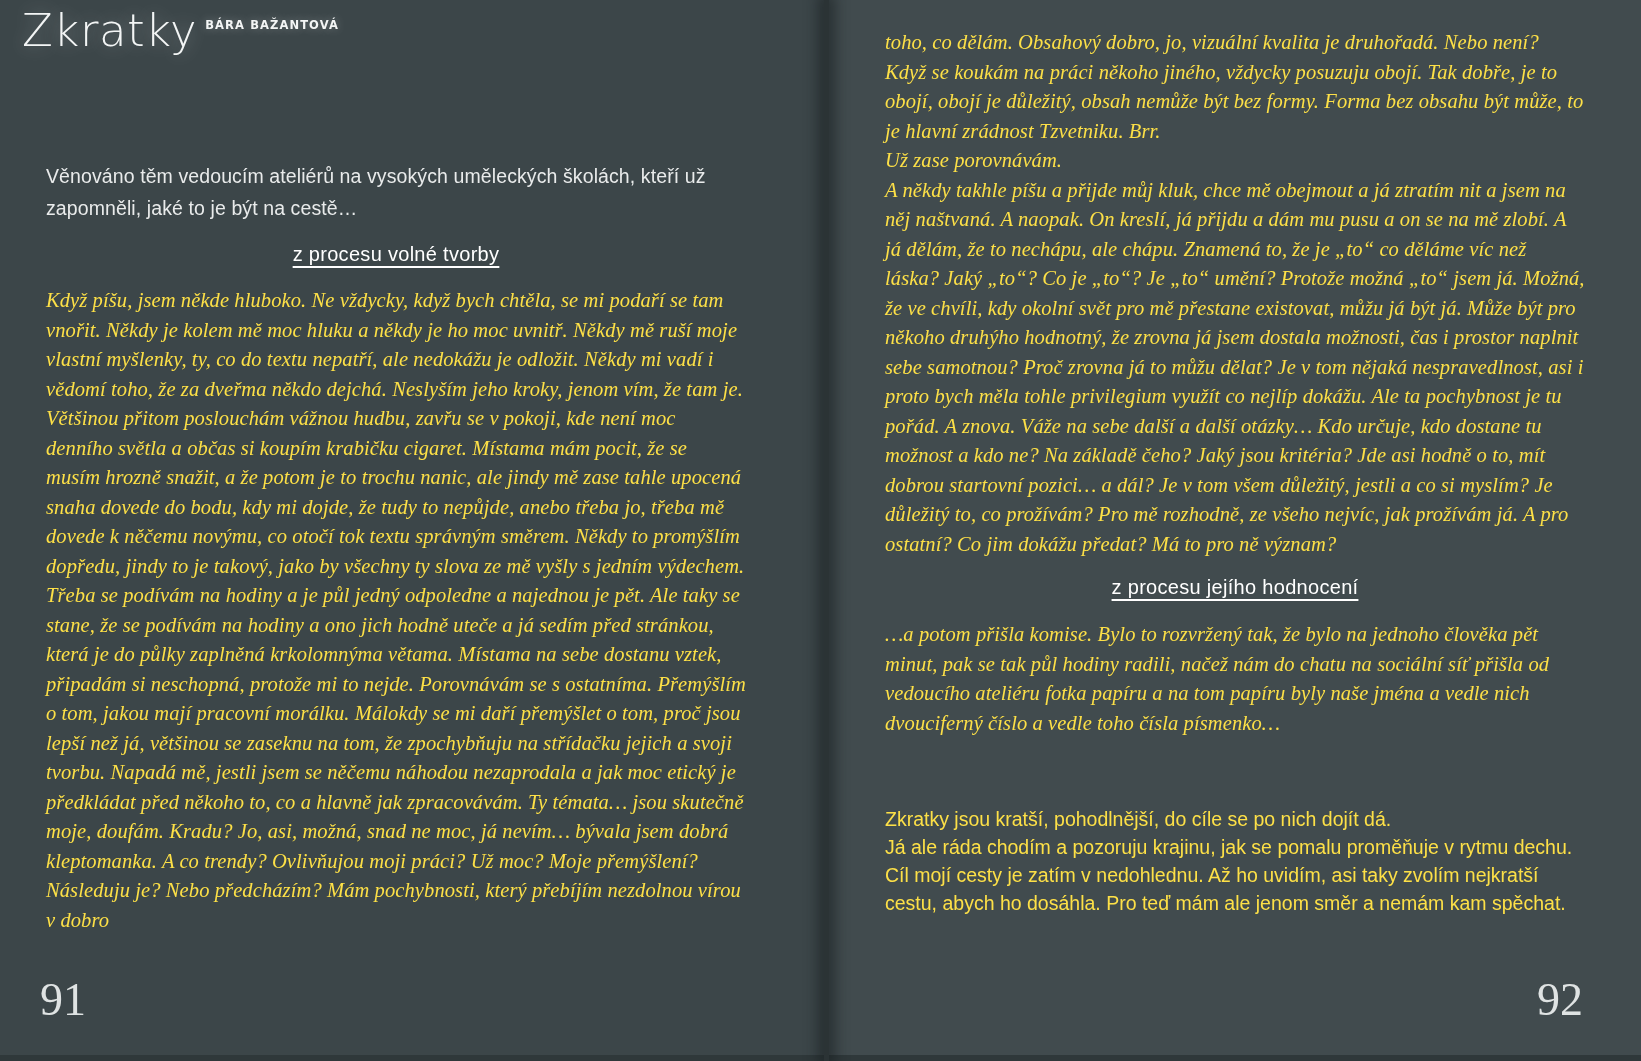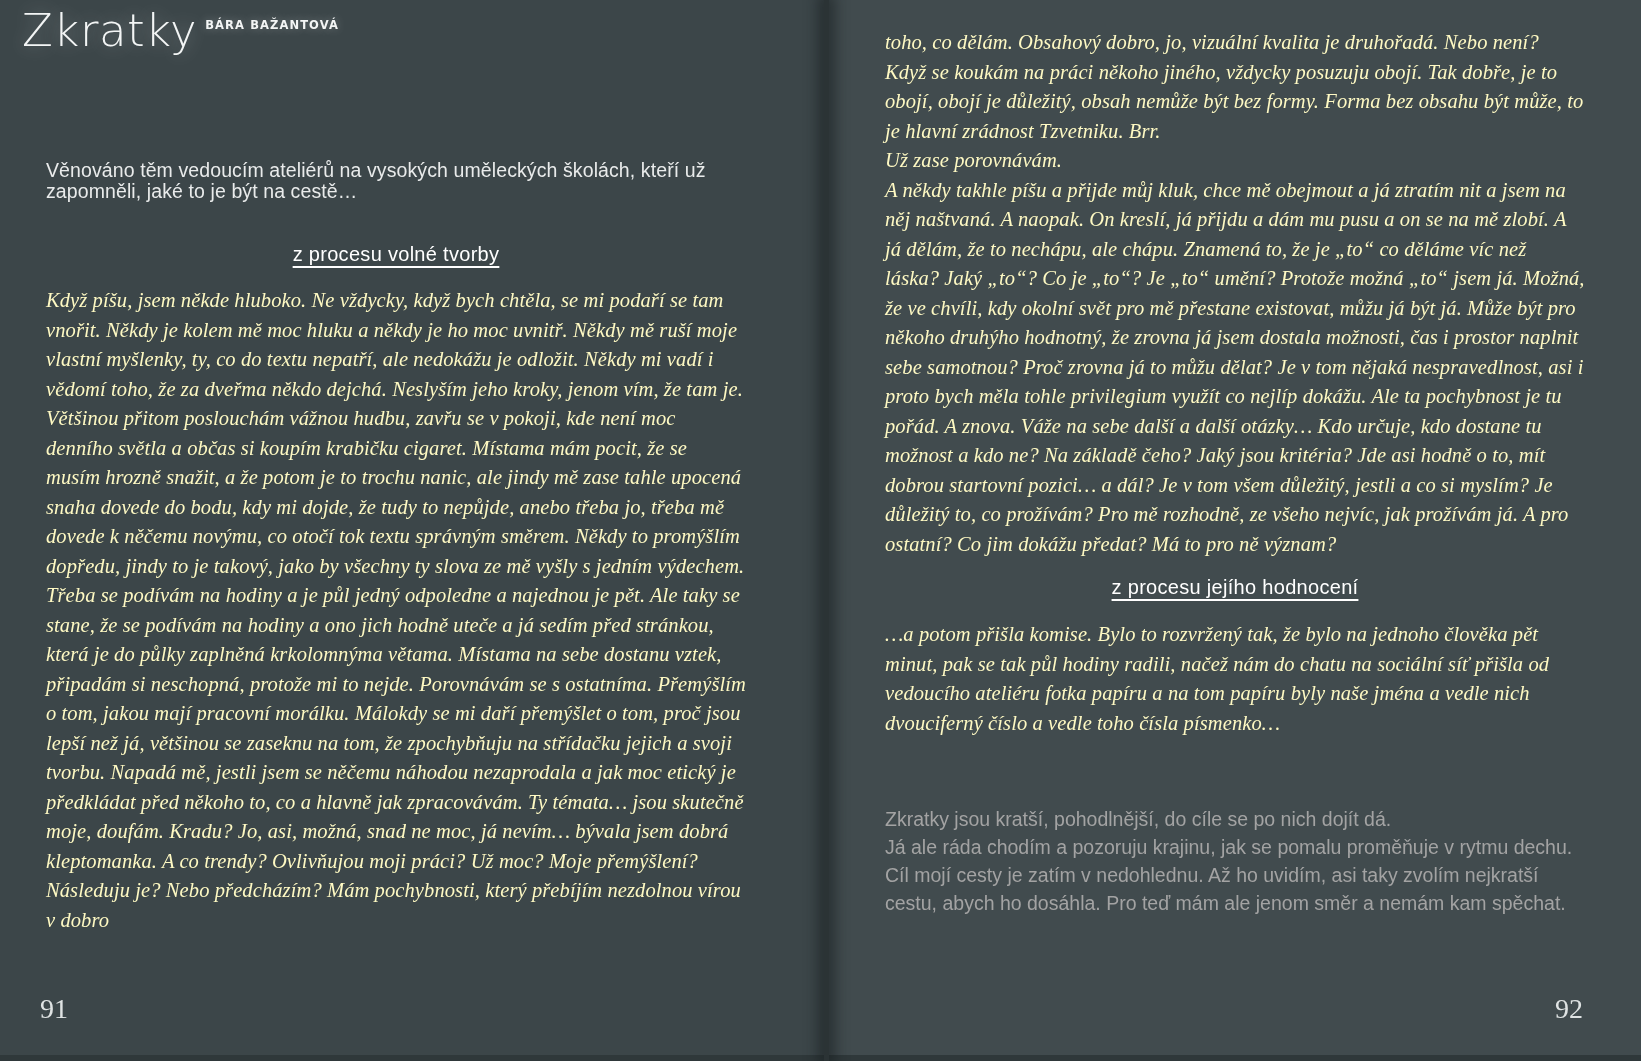--- a/index.html
+++ b/index.html
@@ -71,21 +71,21 @@
   }
 
   
   .dedication {
     position: absolute;
     top: 160px;
     left: 46px;
     width: 690px;
     font-family: "Liberation Sans", sans-serif;
     font-size: 19.5px;
-    line-height: 21px;
+    line-height: 32px;
     color: #e9ebeb;
     letter-spacing: 0.1px;
   }
   .section-head {
     text-align: center;
     font-family: "Liberation Sans", sans-serif;
     font-size: 20px;
     letter-spacing: 0.3px;
     text-decoration: underline;
     text-underline-offset: 5px;
@@ -95,21 +95,21 @@
     position: absolute;
     top: 243px;
     left: 46px;
     width: 700px;
   }
   .body-italic {
     font-family: "Liberation Serif", serif;
     font-style: italic;
     font-size: 20.5px;
     line-height: 29.5px;
-    color: #fef9c3;
+    color: #fde047;
     letter-spacing: 0.1px;
   }
   .left-body {
     position: absolute;
     top: 286px;
     left: 46px;
     width: 700px;
   }
   .left-body p { margin: 0; }
 
@@ -137,30 +137,30 @@
 
   .right-bottom {
     position: absolute;
     top: 805px;
     left: 56px;
     width: 700px;
     font-family: "Liberation Sans", sans-serif;
     font-style: normal;
     font-size: 19.5px;
     line-height: 28px;
-    color: #a3a3a3;
+    color: #fde047;
   }
   .right-bottom p { margin: 0; }
 
   
   .folio {
     position: absolute;
     bottom: 38px;
     font-family: "Liberation Serif", serif;
-    font-size: 28px;
+    font-size: 46px;
     color: #dfe3e3;
     line-height: 1;
   }
   .folio-left { left: 40px; }
   .folio-right { right: 58px; }
 
   .bottom-bar {
     position: absolute;
     left: 0;
     bottom: 0;

